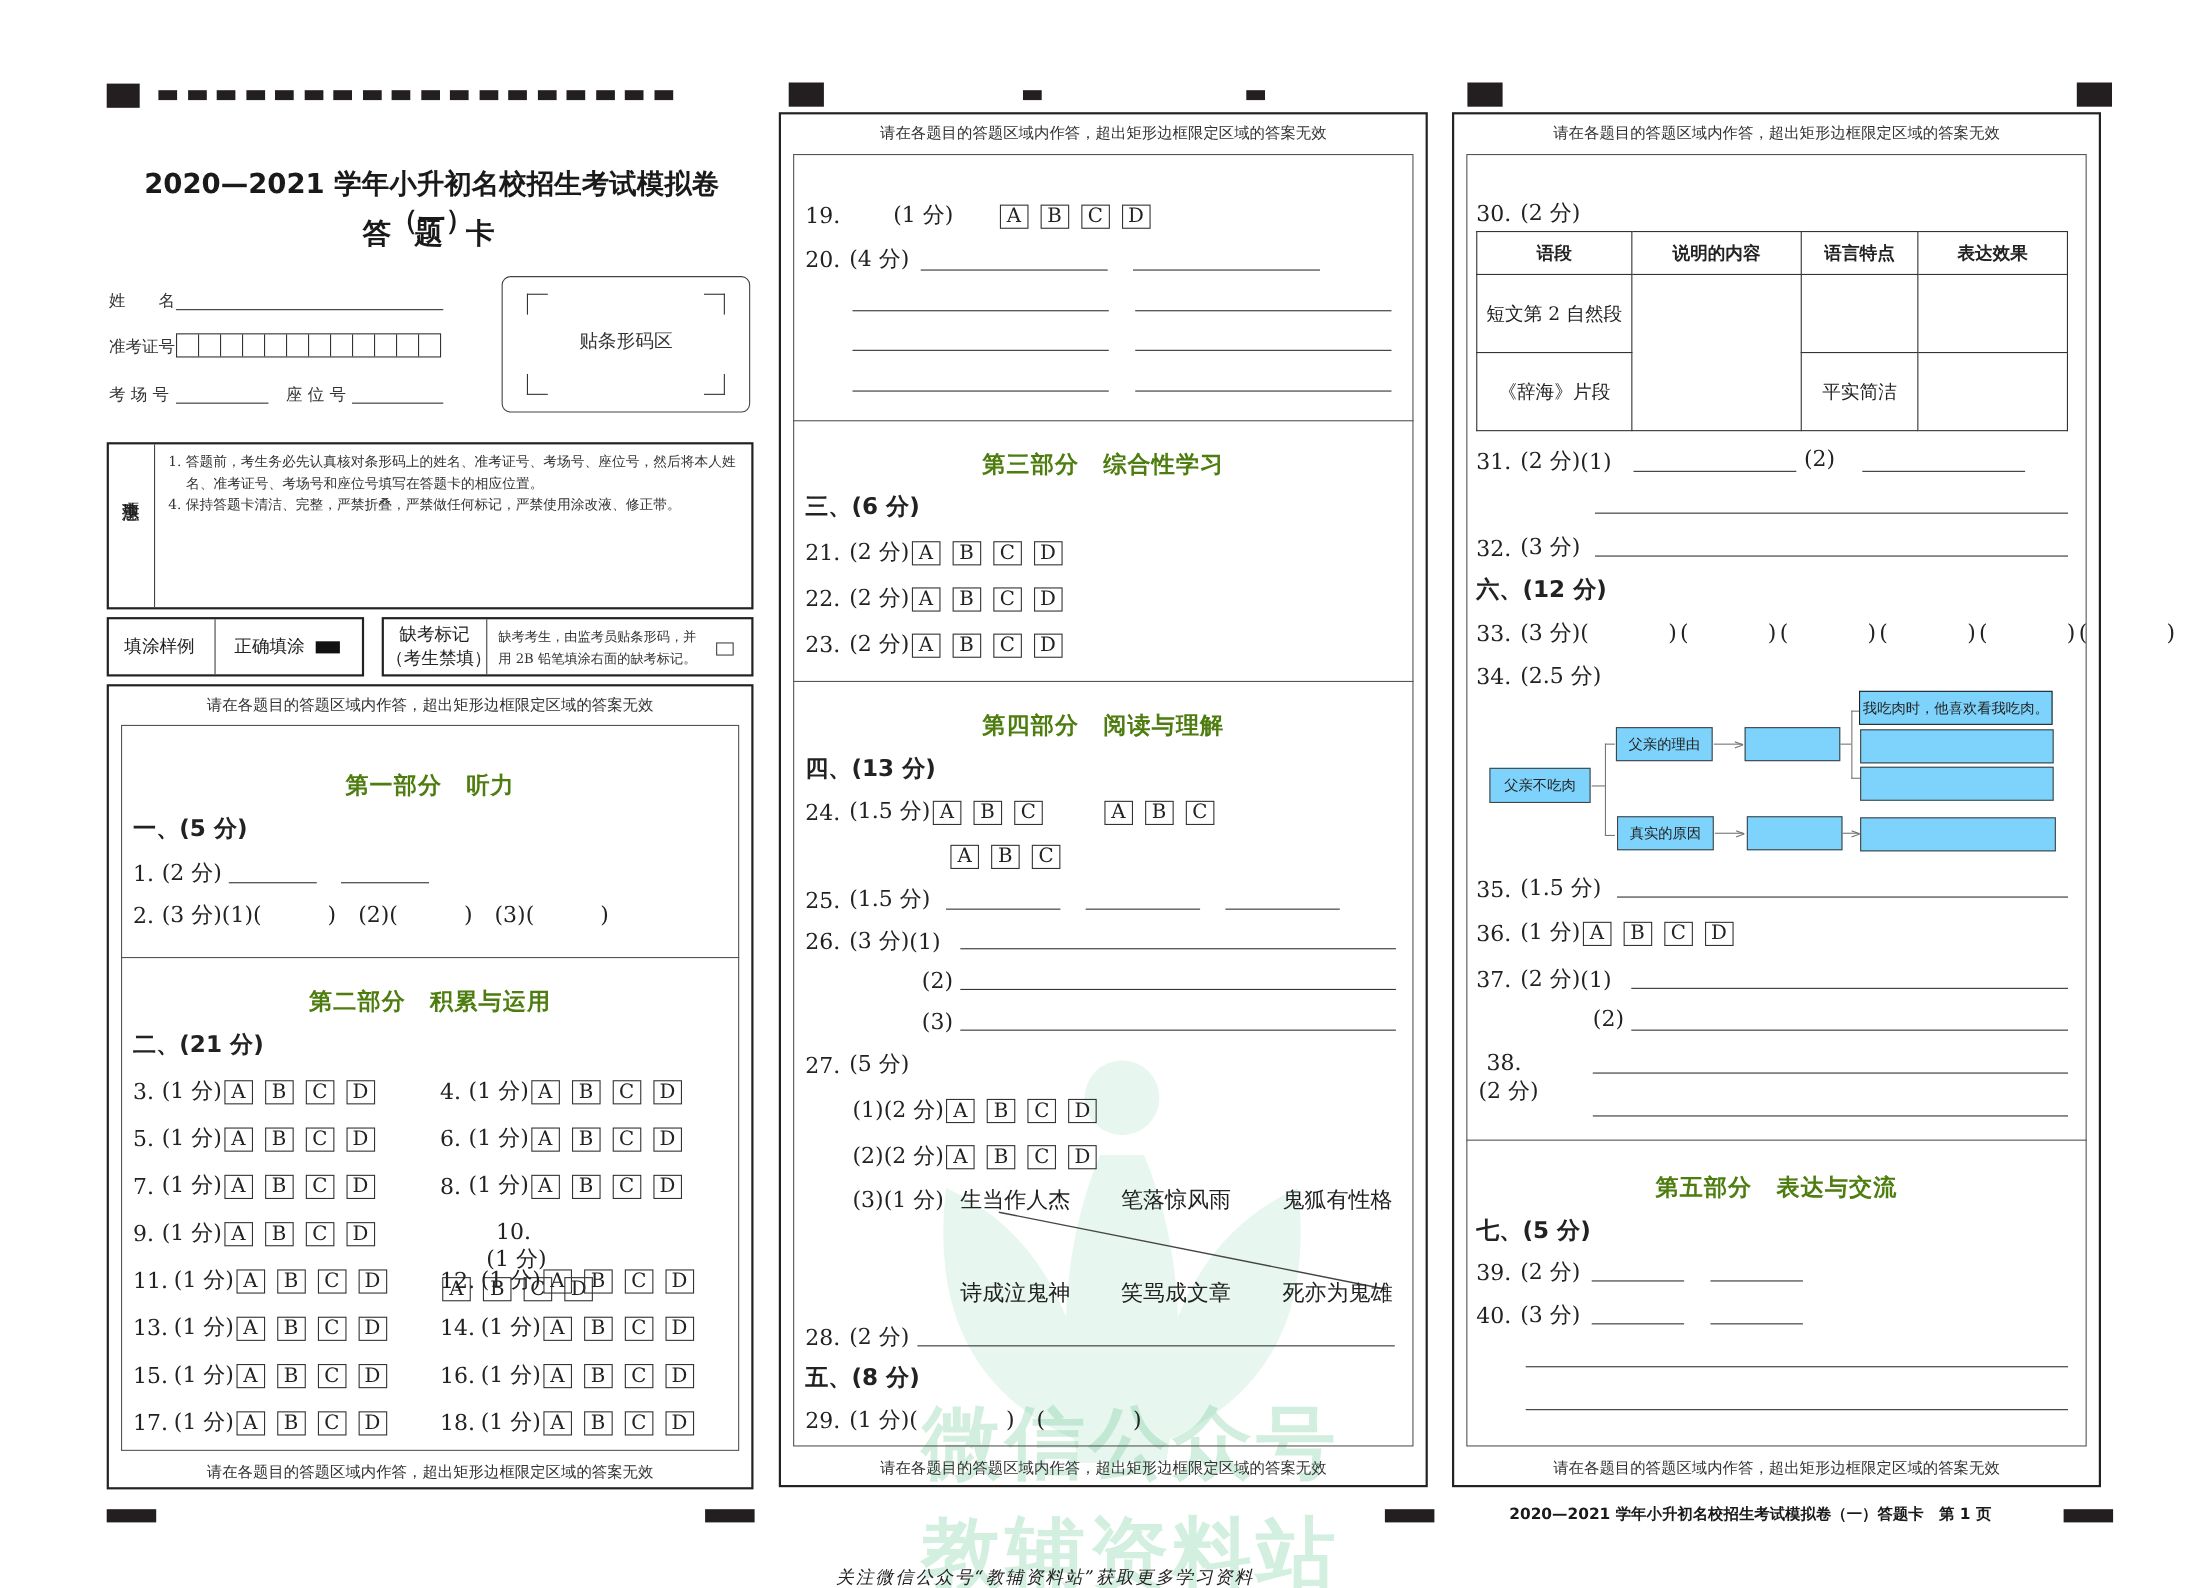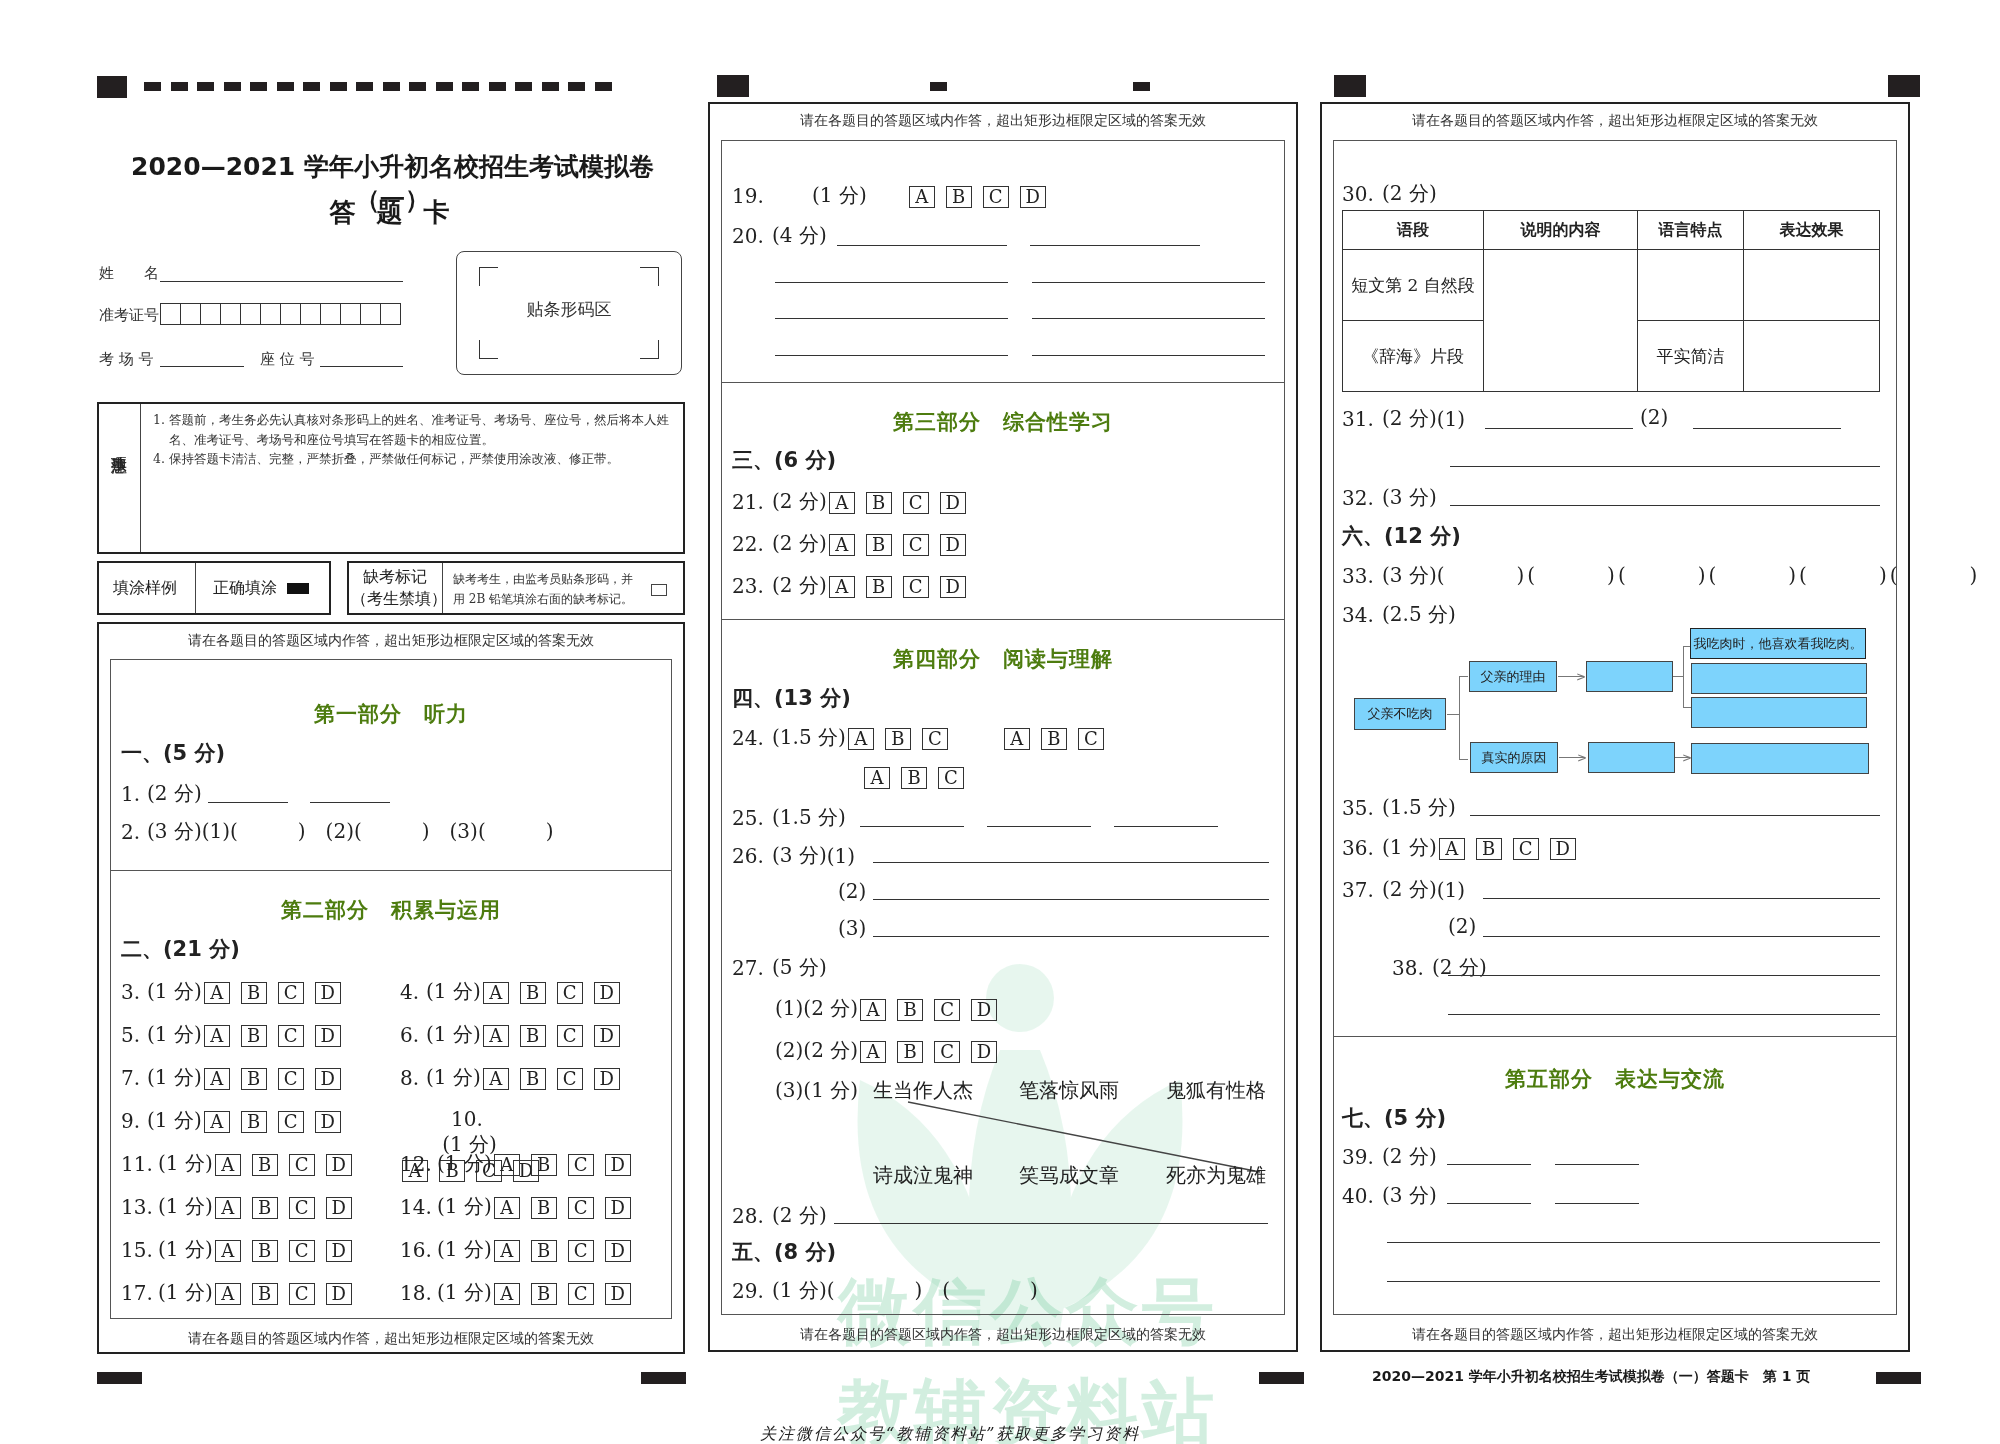--- a/index.html
+++ b/index.html
@@ -445,21 +445,21 @@
   <span class="opts" style="margin-left:2px;"><span class="opt">A</span><span class="opt">B</span><span class="opt">C</span><span class="opt">D</span></span>
 </div>
 <div class="q" style="left:1342px;top:876px;">
   <span class="num">37.</span>
   <span>(2 分)</span>
   <span>(1)</span>
 </div>
 <div class="line" style="left:1483px;top:898px;width:397px;"></div>
 <div class="q" style="left:1448px;top:914px;">(2)</div>
 <div class="line" style="left:1483px;top:936px;width:397px;"></div>
-<div class="q" style="left:1392px;top:954px;">
+<div class="q" style="left:1344px;top:954px;flex-direction:column;">
   <span class="num">38.</span>
   <span>(2 分)</span>
 </div>
 <div class="line" style="left:1448px;top:975px;width:432px;"></div>
 <div class="line" style="left:1448px;top:1014px;width:432px;"></div>
 
 <div class="part-title sans" style="left:1333px;top:1065px;width:564px;">第五部分　表达与交流</div>
 <div class="sec sans" style="left:1342px;top:1104px;">七、(5 分)</div>
 <div class="q" style="left:1342px;top:1143px;">
   <span class="num">39.</span>

